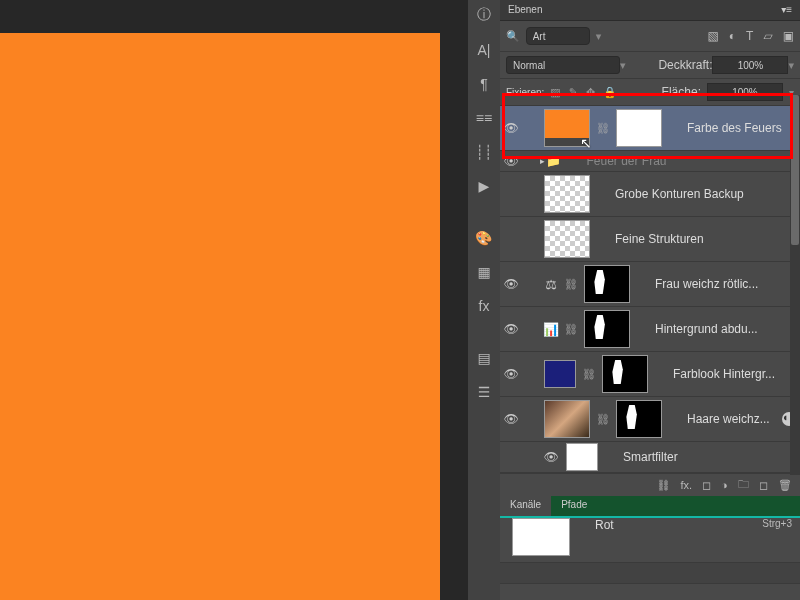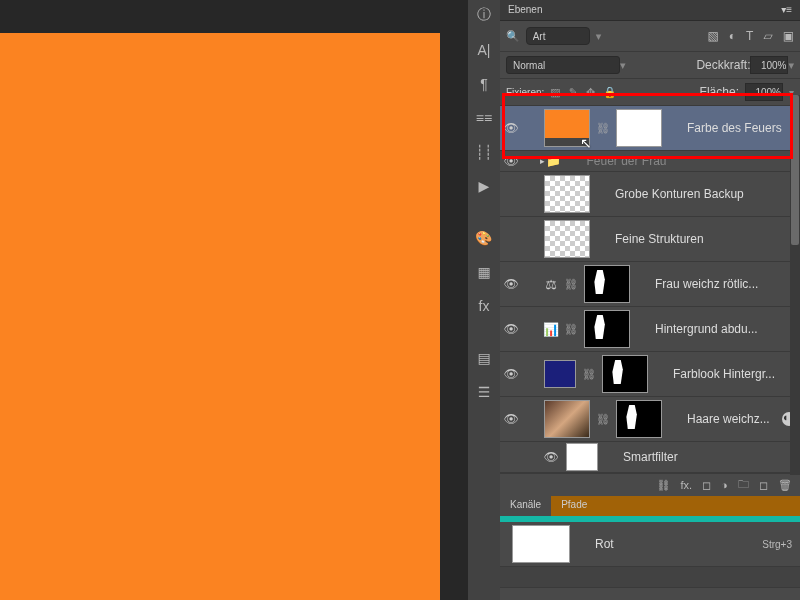--- a/index.html
+++ b/index.html
@@ -8,21 +8,21 @@
 .vstrip{position:absolute;left:468px;top:0;width:32px;height:600px;background:#424242;display:flex;flex-direction:column;align-items:center;padding-top:6px;gap:18px}
 .vstrip span{color:#b8b8b8;font-size:14px;display:block;text-align:center;width:20px}
 .panel{position:absolute;left:500px;top:0;width:300px;height:600px;background:#494949}
 .panel-tab{background:#3a3a3a;border-bottom:1px solid #2b2b2b;height:20px;line-height:20px;padding:0 8px;font-size:10px;color:#ccc;display:flex;justify-content:space-between}
 .toolbar{display:flex;align-items:center;gap:6px;padding:4px 6px;background:#494949;border-bottom:1px solid #3a3a3a;height:22px}
 .search{background:#333;border:1px solid #2a2a2a;border-radius:4px;color:#ccc;font-size:10px;padding:1px 6px;width:50px;height:14px}
 .tb-icons{display:flex;gap:10px;margin-left:auto;color:#b8b8b8;font-size:12px}
 .row2{display:flex;align-items:center;gap:0;padding:3px 6px;border-bottom:1px solid #3a3a3a;height:20px}
 .select{background:#333;border:1px solid #2a2a2a;border-radius:3px;color:#ccc;font-size:10px;padding:1px 6px;width:100px;height:14px}
 .lab{font-size:12px;color:#ccc;margin-left:auto}
-.pct{background:#333;border:1px solid #2a2a2a;color:#ccc;font-size:10px;padding:1px 1px;width:34px;height:14px;text-align:right}
+.pct{background:#333;border:1px solid #2a2a2a;color:#ccc;font-size:10px;padding:1px 20px;width:34px;height:14px;text-align:center}
 .lockrow{display:flex;align-items:center;gap:6px;padding:3px 6px;border-bottom:1px solid #3a3a3a;height:20px;font-size:10px}
 .lockicons{display:flex;gap:8px;color:#999;font-size:11px}
 .layers{overflow:hidden}
 .layer{display:flex;align-items:center;height:44px;background:#494949;border-bottom:1px solid #3a3a3a;padding-right:4px;position:relative}
 .layer.sel{background:#5d6b86}
 .vis{width:22px;text-align:center;color:#ccc;font-size:12px}
 .indent1{width:18px}
 .thumb{width:44px;height:36px;border:1px solid #999;background:#fff;margin:0 4px;flex-shrink:0;position:relative}
 .thumb.sm{width:30px;height:26px}
 .thumb.orange{background:#fb8321}
@@ -37,24 +37,24 @@
 .adj-icon{width:22px;height:22px;display:flex;align-items:center;justify-content:center;color:#ccc;font-size:13px;flex-shrink:0}
 .lname{font-size:12px;color:#ddd;margin-left:21px;white-space:nowrap;overflow:hidden;text-overflow:ellipsis;flex:1}
 .redbox{position:absolute;left:502px;top:93px;width:285px;height:60px;border:3px solid #ff0000;pointer-events:none;z-index:10}
 .cursor{position:absolute;left:580px;top:135px;font-size:14px;color:#fff;z-index:11;text-shadow:0 0 2px #000;pointer-events:none}
 .group{height:20px}
 .folder{color:#ccc;font-size:12px;margin-right:4px}
 .caret{color:#ccc;font-size:9px;margin-right:2px}
 .filter-row{height:30px}
 .bottom-icons{display:flex;gap:10px;justify-content:flex-end;align-items:center;height:22px;padding:0 8px;background:#494949;border-top:1px solid #3a3a3a;color:#b8b8b8;font-size:11px}
 .channels{background:#494949}
-.ch-tabs{display:flex;background:#a16207;height:20px;border-bottom:6px solid #14b8a6}
+.ch-tabs{display:flex;background:#14532d;height:20px;border-bottom:2px solid #14b8a6}
 .ch-tab{padding:3px 10px;font-size:10px;color:#ccc}
 .ch-tab.active{background:#494949}
-.ch-row{display:flex;align-items:center;height:44px;border-bottom:1px solid #3a3a3a;padding:0 8px}
+.ch-row{display:flex;align-items:flex-start;height:44px;border-bottom:1px solid #3a3a3a;padding:0 8px}
 .ch-key{margin-left:auto;font-size:10px;color:#bbb}
 .scroll-r{position:absolute;right:0;top:95px;width:10px;height:380px;background:#3a3a3a}
 .scroll-r::after{content:"";position:absolute;top:0;left:1px;width:8px;height:150px;background:#6a6a6a;border-radius:2px}
 .filter-toggle{width:14px;height:14px;border-radius:7px;background:#ccc;margin-left:2px;position:relative}
 .filter-toggle::after{content:"◐";position:absolute;font-size:11px;color:#333;left:1px;top:-1px}
 </style>
 </head>
 <body>
 
 <div class="canvas-area">

